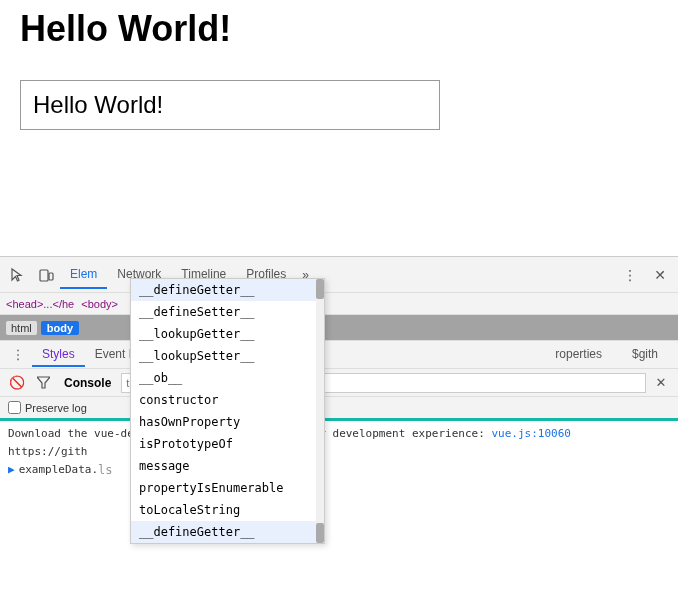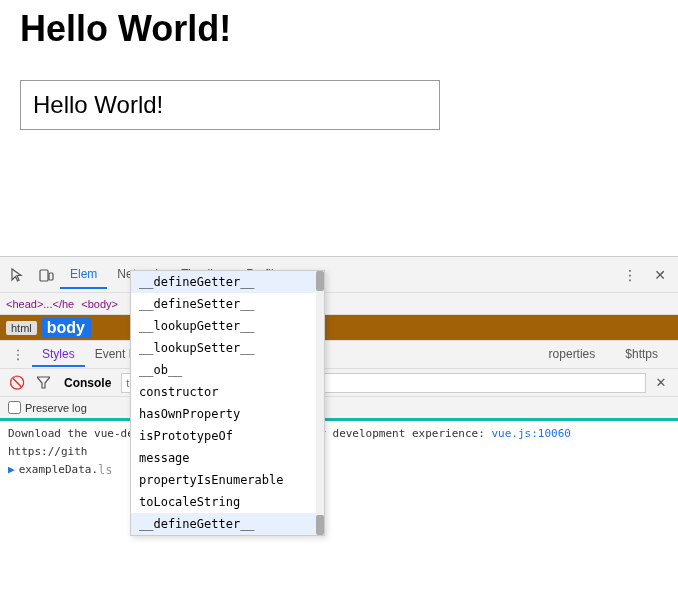--- a/index.html
+++ b/index.html
@@ -105,37 +105,37 @@
       flex-shrink: 0;
     }
     .dom-crumb { color: #881280; cursor: pointer; }
 
     
     .node-badges {
       display: flex;
       align-items: center;
       gap: 4px;
       padding: 3px 6px;
-      background: #a16207;
+      background: #a3a3a3;
       border-bottom: 1px solid #ddd;
       height: 26px;
       flex-shrink: 0;
     }
     .badge-html {
       background: #e0e0e0;
       color: #333;
       font-size: 11px;
       padding: 1px 5px;
       border-radius: 2px;
       cursor: pointer;
     }
     .badge-body {
       background: #1a73e8;
       color: #fff;
-      font-size: 16px;
+      font-size: 11px;
       font-weight: bold;
       padding: 1px 6px;
       border-radius: 2px;
       cursor: pointer;
     }
 
     
     .subtabs {
       display: flex;
       align-items: center;
@@ -241,21 +241,21 @@
       margin-right: 4px;
       flex-shrink: 0;
     }
     .console-line .text { color: #333; }
     .console-link { color: #1a73e8; cursor: pointer; text-decoration: none; }
 
     
     .autocomplete-dropdown {
       position: absolute;
       left: 130px;
-      bottom: 60px;
+      bottom: 52px;
       width: 195px;
       background: #fff;
       border: 1px solid #ccc;
       box-shadow: 2px 2px 6px rgba(0,0,0,0.15);
       z-index: 100;
       font-family: monospace;
       font-size: 12px;
     }
     .autocomplete-item {
       padding: 2px 8px;
@@ -333,21 +333,21 @@
     <span class="badge-body">body</span>
   </div>
 
   <div class="subtabs">
     <span class="devtools-icon-btn" style="font-size:13px;color:#555;">⋮</span>
     <div class="subtab active">Styles</div>
     <div class="subtab">Event List</div>
 
     <div style="flex:1; display:flex; justify-content:flex-end; align-items:center; gap:10px; padding-right:6px;">
       <span class="subtab">roperties</span>
-      <span class="subtab">$https</span>
+      <span class="subtab">$gith</span>
     </div>
   </div>
 
   <div class="console-section">
 
     <div class="console-toolbar">
       <button class="console-icon-btn">🚫</button>
       <button class="console-icon-btn">
         <svg width="13" height="13" viewBox="0 0 13 13">
             <polygon points="0,1 13,1 8,7 8,12 5,12 5,7" fill="none" stroke="#555" stroke-width="1.2"></polygon>

